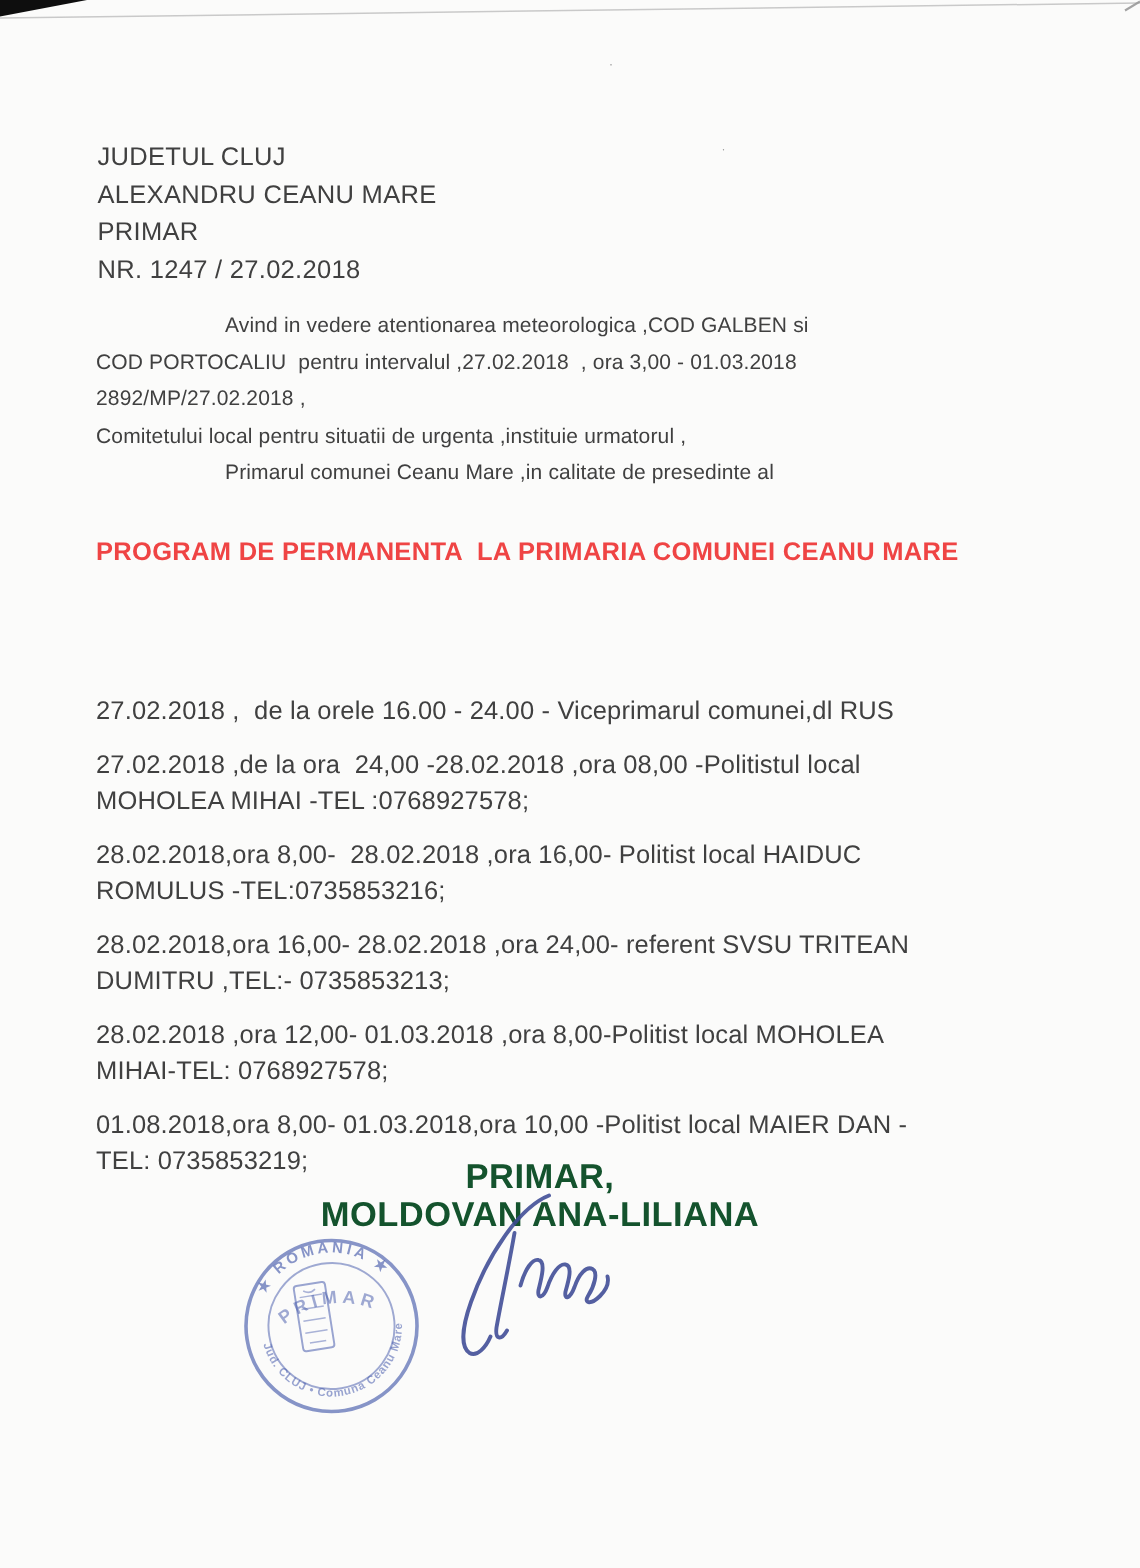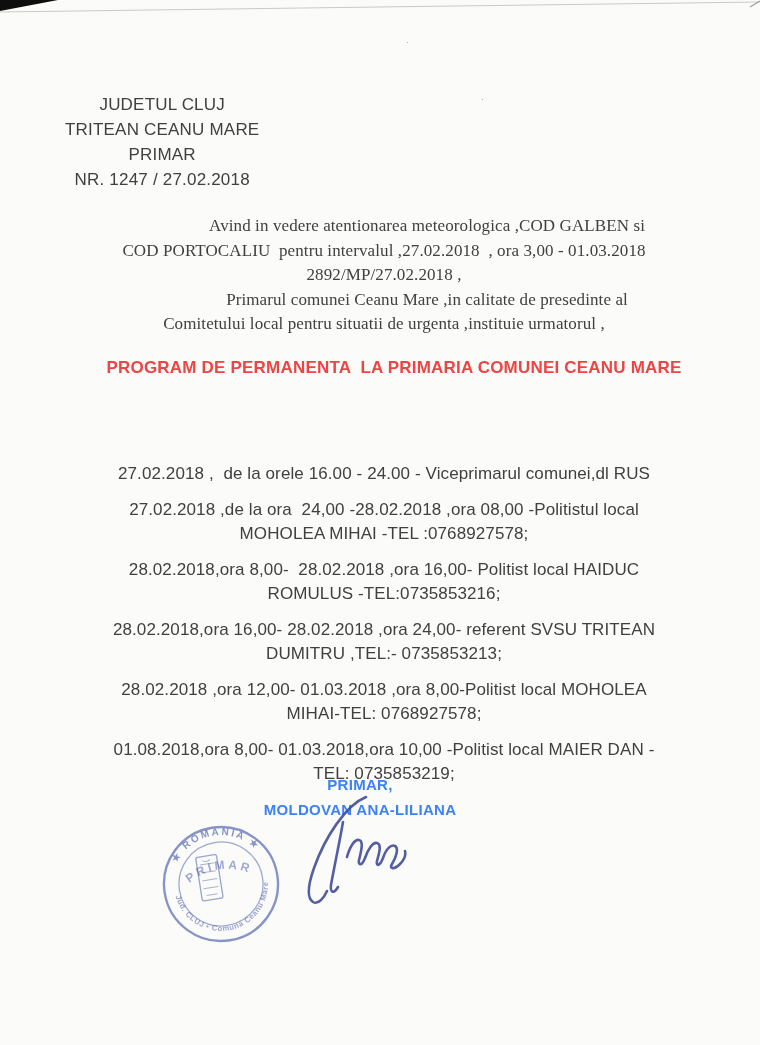--- a/index.html
+++ b/index.html
@@ -8,75 +8,75 @@
     background: #ffffff;
     font-family: "Liberation Sans", sans-serif;
     overflow: hidden;
   }
   .page {
     position: absolute; left: 0; top: 0;
     width: 760px; height: 1045px;
     background: #fbfbfa;
     color: #404040;
   }
-  .line { white-space: pre; text-align: center; }
+  .line { white-space: pre; }
   .header-block {
     position: absolute; left: 65px; top: 92px;
     font-size: 17px; line-height: 25px; letter-spacing: 0.2px;
   }
   .intro-block {
-    position: absolute; left: 64px; top: 214px; width: 640px;
-    font-size: 17px; line-height: 24.5px; letter-spacing: 0.1px; font-family: Liberation Serif, serif;
+    position: absolute; left: 64px; top: 204px; width: 640px;
+    font-size: 14px; line-height: 24.5px; letter-spacing: 0.1px;
   }
   .indent { padding-left: 86px; }
   .doc-title {
     position: absolute; left: 64px; top: 358px; width: 660px;
     font-size: 17px; font-weight: bold; letter-spacing: 0.2px;
     color: #ef4444;
   }
   .entries-block {
     position: absolute; left: 64px; top: 414px; width: 640px;
     font-size: 17px; line-height: 24px; letter-spacing: 0.1px; margin-top: 48px;
   }
   .entry { margin-bottom: 12px; }
   .signature-block {
     position: absolute; left: 180px; top: 772px; width: 360px;
     text-align: center;
-    font-size: 15px; font-weight: bold; line-height: 25px;
-    color: #3b82f6; letter-spacing: 0.3px;
+    font-size: 23px; font-weight: bold; line-height: 25px;
+    color: #14532d; letter-spacing: 0.3px;
   }
   .stamp-svg { position: absolute; left: 146px; top: 809px; }
   .signature-svg { position: absolute; left: 280px; top: 775px; }
   .scan-artifacts { position: absolute; left: 0; top: 0; }
   .speck { position: absolute; color: #9a9a9a; font-size: 8px; }
 </style>
 </head>
 <body>
 
 <div class="page">
 
   <svg class="scan-artifacts" width="760" height="22">
     <polygon points="0,0 58,0 0,11" fill="#0e0e0e"></polygon>
     <line x1="0" y1="12" x2="760" y2="2" stroke="#bdbdbd" stroke-width="1" opacity="0.8"></line>
     <line x1="750" y1="7" x2="760" y2="1" stroke="#9a9a9a" stroke-width="1.4" opacity="0.9"></line>
   </svg>
 
   <div class="header-block">
     <div class="line">JUDETUL CLUJ</div>
-    <div class="line">TRITEAN CEANU MARE</div>
+    <div class="line">ALEXANDRU CEANU MARE</div>
     <div class="line">PRIMAR</div>
     <div class="line">NR. 1247 / 27.02.2018</div>
   </div>
 
   <div class="intro-block">
     <div class="line indent">Avind in vedere atentionarea meteorologica ,COD GALBEN si</div>
     <div class="line">COD PORTOCALIU  pentru intervalul ,27.02.2018  , ora 3,00 - 01.03.2018</div>
     <div class="line">2892/MP/27.02.2018 ,</div>
+    <div class="line">Comitetului local pentru situatii de urgenta ,instituie urmatorul ,</div>
     <div class="line indent">Primarul comunei Ceanu Mare ,in calitate de presedinte al</div>
-    <div class="line">Comitetului local pentru situatii de urgenta ,instituie urmatorul ,</div>
   </div>
 
   <div class="doc-title line">PROGRAM DE PERMANENTA  LA PRIMARIA COMUNEI CEANU MARE</div>
 
   <div class="entries-block">
     <div class="entry">
       <div class="line">27.02.2018 ,  de la orele 16.00 - 24.00 - Viceprimarul comunei,dl RUS</div>
     </div>
     <div class="entry">
       <div class="line">27.02.2018 ,de la ora  24,00 -28.02.2018 ,ora 08,00 -Politistul local</div>

